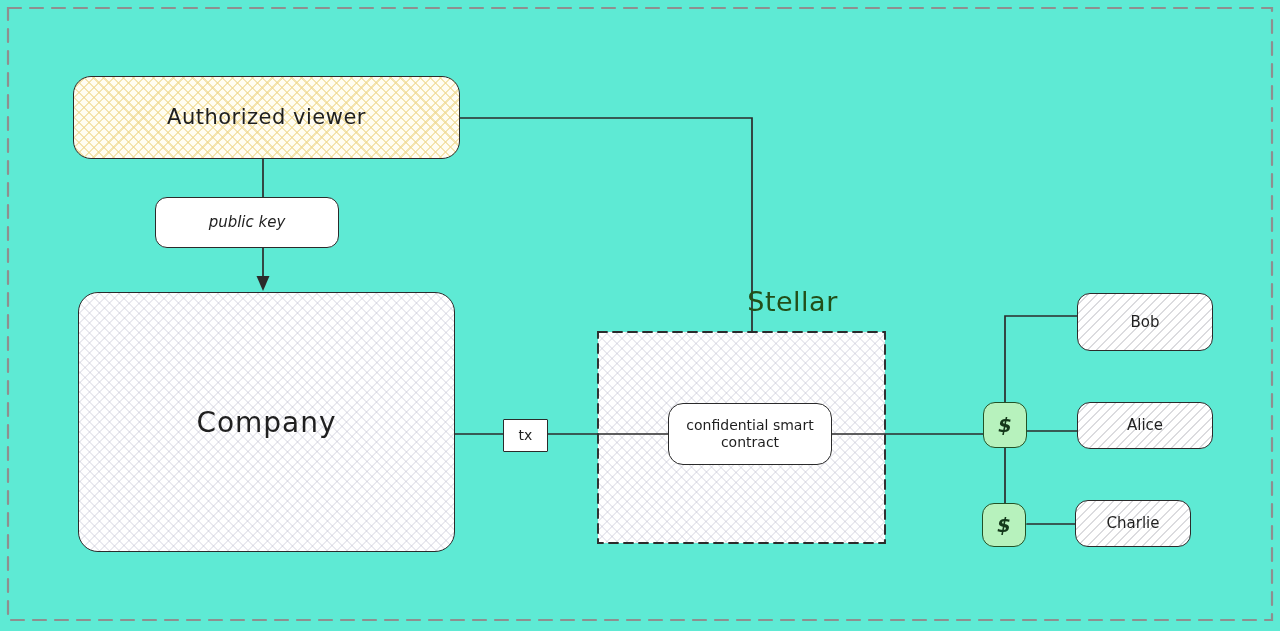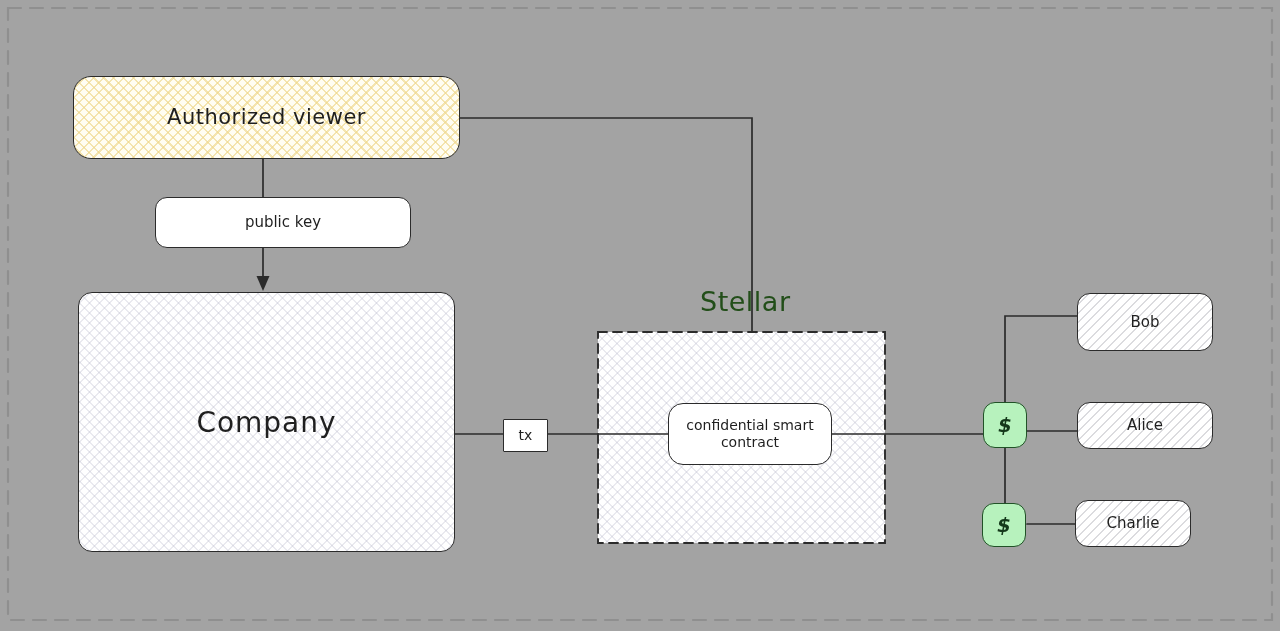--- a/index.html
+++ b/index.html
@@ -1,20 +1,20 @@
 <!DOCTYPE html>
 <html><head>
 <meta charset="utf-8">
 <style>
   html, body { margin: 0; padding: 0; background: #ffffff; }
   .canvas {
     position: relative;
     width: 1280px;
     height: 631px;
-    background: #a3a3a3;
+    background: #5eead4;
     font-family: "DejaVu Sans", "Liberation Sans", sans-serif;
     color: #1f1f1f;
     overflow: hidden;
   }
   svg.wires {
     position: absolute;
     left: 0; top: 0;
     width: 1280px; height: 631px;
     z-index: 2;
   }
@@ -44,27 +44,27 @@
       repeating-linear-gradient(45deg,  rgba(186,186,204,0.30) 0 1.4px, transparent 1.4px 7px),
       repeating-linear-gradient(135deg, rgba(186,186,204,0.30) 0 1.4px, transparent 1.4px 7px);
   }
   .hatch-gray {
     background-color: #ffffff;
     background-image:
       repeating-linear-gradient(135deg, rgba(170,170,178,0.42) 0 1.4px, transparent 1.4px 6.5px);
   }
   
   .authorized-viewer { left: 73px;  top: 76px;  width: 387px; height: 83px;  border-radius: 18px; font-size: 21px; letter-spacing: 0.5px; }
-  .public-key       { left: 155px; top: 197px; width: 256px; height: 51px;  border-radius: 12px; font-size: 15px; }
-  .company          { left: 78px;  top: 292px; width: 377px; height: 260px; border-radius: 14px; font-size: 28px; letter-spacing: 1px; }
+  .public-key       { left: 155px; top: 197px; width: 184px; height: 51px;  border-radius: 12px; font-size: 15px; font-style: italic; }
+  .company          { left: 78px;  top: 292px; width: 377px; height: 260px; border-radius: 20px; font-size: 28px; letter-spacing: 1px; }
   .tx-box           { left: 503px; top: 419px; width: 45px;  height: 33px;  border-radius: 1px;  font-size: 14px; }
   .stellar-fill     { left: 598px; top: 332px; width: 287px; height: 211px; position: absolute; }
   .stellar-label    {
     position: absolute; left: 700px; top: 286px; width: 185px;
-    text-align: left; font-size: 27px; letter-spacing: 0.5px;
+    text-align: center; font-size: 27px; letter-spacing: 0.5px;
     color: #224e19; z-index: 3;
   }
   .smart-contract   { left: 668px; top: 403px; width: 164px; height: 62px;  border-radius: 15px; font-size: 14px; }
   .smart-contract span { display: inline-block; max-width: 128px; }
   .token {
     width: 44px; height: 46px; border-radius: 12px;
     background: #b7f2bd;
     border: 1.8px solid #215227;
     color: #14381a; font-size: 20px; font-weight: bold; font-style: italic;
   }

